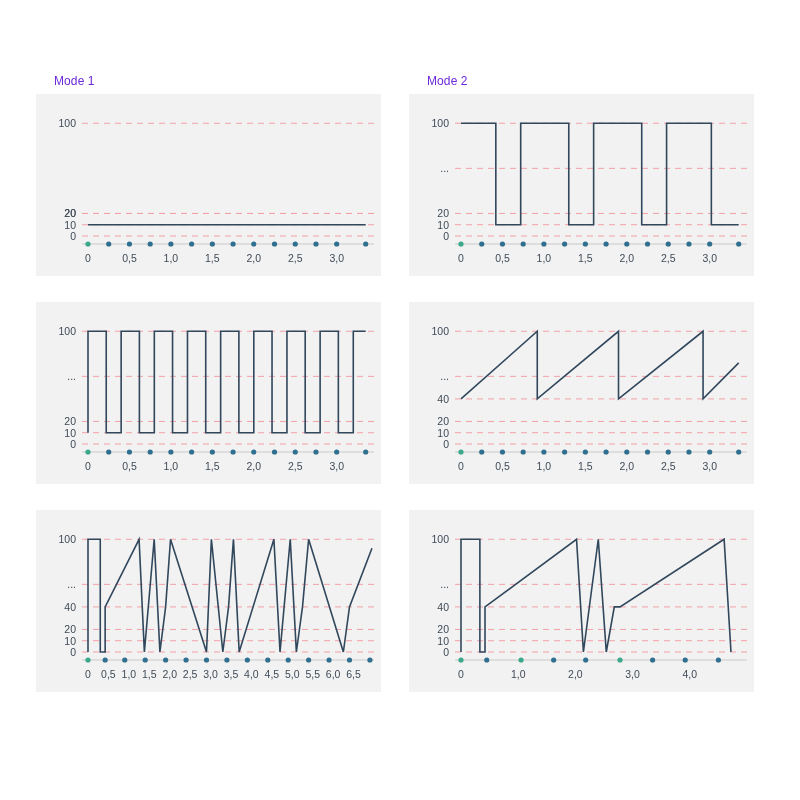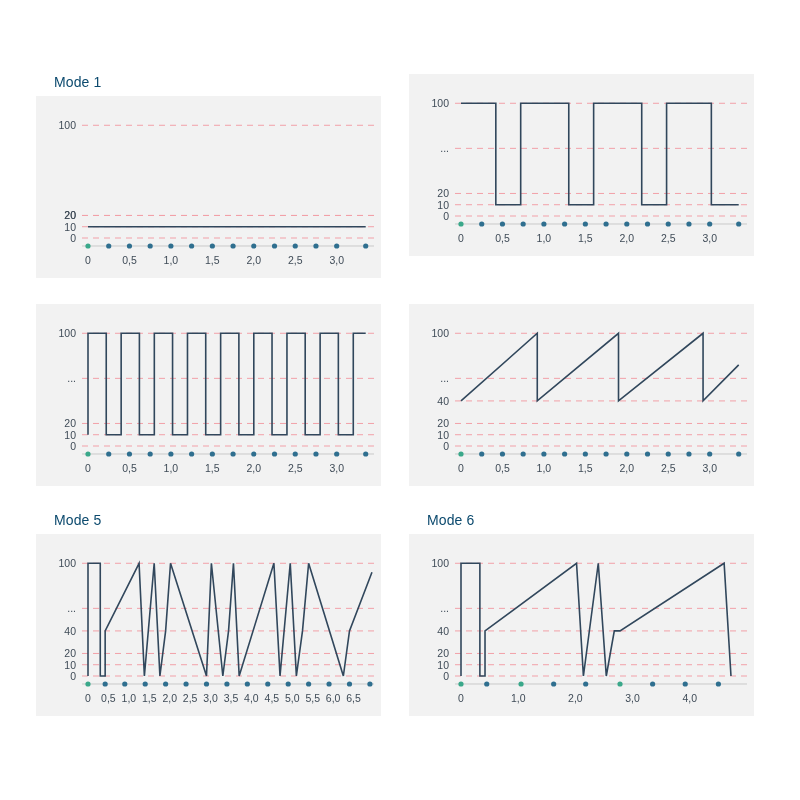--- a/index.html
+++ b/index.html
@@ -21,22 +21,22 @@
     display: grid;
     grid-template-columns: 345px 345px;
     grid-template-rows: repeat(3, auto);
     column-gap: 28px;
     row-gap: 26px;
   }
   .panel {
     position: relative;
   }
   .panel-title {
-    font-size: 14px;
-    color: #0c4a6e;
+    font-size: 12px;
+    color: #6d28d9;
     margin: 0 0 6px 18px;
     letter-spacing: 0.1px;
   }
   .plot-box {
     position: relative;
     width: 345px;
     height: 182px;
     background: #f2f2f2;
   }
   .plot-svg {
@@ -91,20 +91,21 @@
             <text x="176.3478260869565" y="168" text-anchor="middle" class="tick-label">1,5</text>
             <text x="217.79710144927537" y="168" text-anchor="middle" class="tick-label">2,0</text>
             <text x="259.2463768115942" y="168" text-anchor="middle" class="tick-label">2,5</text>
             <text x="300.695652173913" y="168" text-anchor="middle" class="tick-label">3,0</text>
             <polyline points="52.00,130.73 329.71,130.73" fill="none" stroke="#31475c" stroke-width="1.6" stroke-linejoin="miter" stroke-linecap="butt"></polyline>
           </svg>
       </div>
     </div>
 
     <div class="panel">
+      <div class="panel-title">Mode 2</div>
       <div class="plot-box">
         <svg class="plot-svg" viewBox="0 0 345 182">
             <line x1="46" x2="338" y1="142" y2="142" stroke="#f2a0a8" stroke-width="1" stroke-dasharray="6 5"></line>
             <line x1="46" x2="338" y1="130.72727272727272" y2="130.72727272727272" stroke="#f2a0a8" stroke-width="1" stroke-dasharray="6 5"></line>
             <line x1="46" x2="338" y1="119.45454545454545" y2="119.45454545454545" stroke="#f2a0a8" stroke-width="1" stroke-dasharray="6 5"></line>
             <line x1="46" x2="338" y1="74.36363636363637" y2="74.36363636363637" stroke="#f2a0a8" stroke-width="1" stroke-dasharray="6 5"></line>
             <line x1="46" x2="338" y1="29.27272727272728" y2="29.27272727272728" stroke="#f2a0a8" stroke-width="1" stroke-dasharray="6 5"></line>
             <text x="40" y="146" text-anchor="end" class="tick-label">0</text>
             <text x="40" y="134.72727272727272" text-anchor="end" class="tick-label">10</text>
             <text x="40" y="123.45454545454545" text-anchor="end" class="tick-label">20</text>
@@ -213,21 +214,20 @@
             <text x="176.3478260869565" y="168" text-anchor="middle" class="tick-label">1,5</text>
             <text x="217.79710144927537" y="168" text-anchor="middle" class="tick-label">2,0</text>
             <text x="259.2463768115942" y="168" text-anchor="middle" class="tick-label">2,5</text>
             <text x="300.695652173913" y="168" text-anchor="middle" class="tick-label">3,0</text>
             <polyline points="52.00,96.91 128.27,29.27 128.27,96.91 209.51,29.27 209.51,96.91 294.06,29.27 294.06,96.91 329.71,60.84" fill="none" stroke="#31475c" stroke-width="1.6" stroke-linejoin="miter" stroke-linecap="butt"></polyline>
           </svg>
       </div>
     </div>
 
     <div class="panel">
-      <div class="panel-title">Mode 5</div>
       <div class="plot-box">
         <svg class="plot-svg" viewBox="0 0 345 182">
             <line x1="46" x2="338" y1="142" y2="142" stroke="#f2a0a8" stroke-width="1" stroke-dasharray="6 5"></line>
             <line x1="46" x2="338" y1="130.72727272727272" y2="130.72727272727272" stroke="#f2a0a8" stroke-width="1" stroke-dasharray="6 5"></line>
             <line x1="46" x2="338" y1="119.45454545454545" y2="119.45454545454545" stroke="#f2a0a8" stroke-width="1" stroke-dasharray="6 5"></line>
             <line x1="46" x2="338" y1="96.9090909090909" y2="96.9090909090909" stroke="#f2a0a8" stroke-width="1" stroke-dasharray="6 5"></line>
             <line x1="46" x2="338" y1="74.36363636363637" y2="74.36363636363637" stroke="#f2a0a8" stroke-width="1" stroke-dasharray="6 5"></line>
             <line x1="46" x2="338" y1="29.27272727272728" y2="29.27272727272728" stroke="#f2a0a8" stroke-width="1" stroke-dasharray="6 5"></line>
             <text x="40" y="146" text-anchor="end" class="tick-label">0</text>
             <text x="40" y="134.72727272727272" text-anchor="end" class="tick-label">10</text>
@@ -264,21 +264,20 @@
             <text x="256.2857142857143" y="168" text-anchor="middle" class="tick-label">5,0</text>
             <text x="276.7142857142857" y="168" text-anchor="middle" class="tick-label">5,5</text>
             <text x="297.1428571428571" y="168" text-anchor="middle" class="tick-label">6,0</text>
             <text x="317.57142857142856" y="168" text-anchor="middle" class="tick-label">6,5</text>
             <polyline points="52.00,142.00 52.00,142.00 52.00,29.27 64.26,29.27 64.26,142.00 69.16,142.00 69.16,96.91 103.07,29.27 103.07,29.27 108.38,142.00 108.38,142.00 118.19,29.27 118.19,29.27 123.91,142.00 123.91,142.00 129.63,96.91 129.63,96.91 134.53,29.27 134.53,29.27 170.49,142.00 170.49,142.00 175.39,29.27 175.39,29.27 186.83,142.00 186.83,142.00 192.55,96.91 192.55,96.91 197.45,29.27 197.45,29.27 203.17,142.00 203.17,142.00 237.90,29.27 237.90,29.27 244.03,142.00 244.03,142.00 254.24,29.27 254.24,29.27 260.37,142.00 260.37,142.00 266.50,96.91 266.50,96.91 272.63,29.27 272.63,29.27 307.36,142.00 307.36,142.00 313.49,96.91 313.49,96.91 335.96,38.29" fill="none" stroke="#31475c" stroke-width="1.6" stroke-linejoin="miter" stroke-linecap="butt"></polyline>
           </svg>
       </div>
     </div>
 
     <div class="panel">
-      <div class="panel-title">Mode 6</div>
       <div class="plot-box">
         <svg class="plot-svg" viewBox="0 0 345 182">
             <line x1="46" x2="338" y1="142" y2="142" stroke="#f2a0a8" stroke-width="1" stroke-dasharray="6 5"></line>
             <line x1="46" x2="338" y1="130.72727272727272" y2="130.72727272727272" stroke="#f2a0a8" stroke-width="1" stroke-dasharray="6 5"></line>
             <line x1="46" x2="338" y1="119.45454545454545" y2="119.45454545454545" stroke="#f2a0a8" stroke-width="1" stroke-dasharray="6 5"></line>
             <line x1="46" x2="338" y1="96.9090909090909" y2="96.9090909090909" stroke="#f2a0a8" stroke-width="1" stroke-dasharray="6 5"></line>
             <line x1="46" x2="338" y1="74.36363636363637" y2="74.36363636363637" stroke="#f2a0a8" stroke-width="1" stroke-dasharray="6 5"></line>
             <line x1="46" x2="338" y1="29.27272727272728" y2="29.27272727272728" stroke="#f2a0a8" stroke-width="1" stroke-dasharray="6 5"></line>
             <text x="40" y="146" text-anchor="end" class="tick-label">0</text>
             <text x="40" y="134.72727272727272" text-anchor="end" class="tick-label">10</text>

